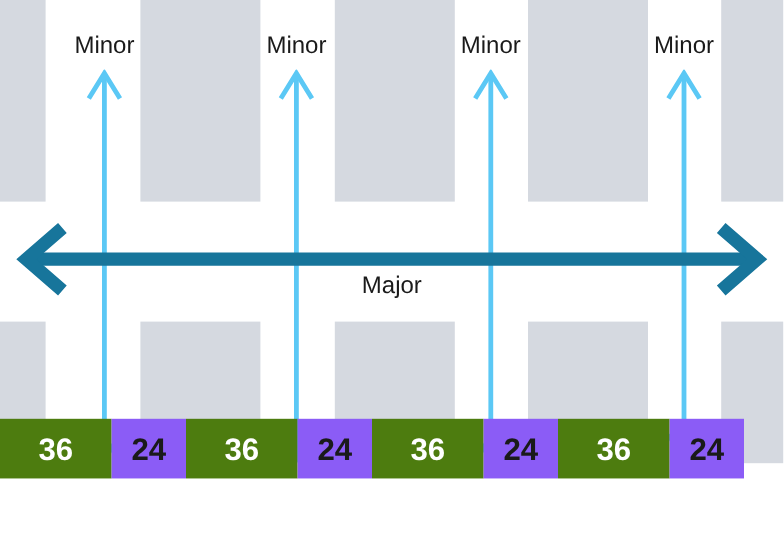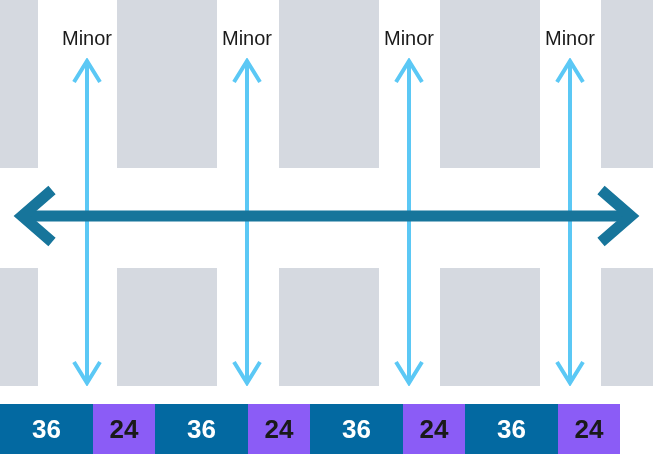--- a/index.html
+++ b/index.html
@@ -6,21 +6,21 @@
     margin: 0;
     padding: 0;
     background: #ffffff;
   }
   body {
     font-family: "Liberation Sans", sans-serif;
   }
   #diagram {
     position: relative;
     width: 653px;
-    height: 454px;
+    height: 399px;
     background: #ffffff;
     overflow: hidden;
   }
 
   
   .block {
     position: absolute;
     background: #d5d9e0;
   }
 
@@ -78,21 +78,21 @@
   .ruler-cell {
     height: 50px;
     display: flex;
     align-items: center;
     justify-content: center;
     font-size: 26px;
     font-weight: bold;
     box-sizing: border-box;
   }
   .ruler-cell.major-cell {
-    background: #0369a1;
+    background: #4d7c0f;
     color: #ffffff;
   }
   .ruler-cell.minor-cell {
     background: #8b5cf6;
     color: #1a1a1a;
   }
 </style>
 </head>
 <body>
 
@@ -148,20 +148,21 @@
         </svg>
       </div>
     </div>
 
   <svg class="major-svg" width="653" height="70" viewBox="0 0 653 70">
     <line x1="28" y1="35" x2="625" y2="35" stroke="#17759b" stroke-width="11"></line>
     <polyline points="52,9 22,35 52,61" fill="none" stroke="#17759b" stroke-width="11" stroke-linecap="butt" stroke-linejoin="miter"></polyline>
     <polyline points="601,9 631,35 601,61" fill="none" stroke="#17759b" stroke-width="11" stroke-linecap="butt" stroke-linejoin="miter"></polyline>
   </svg>
 
+  <div class="major-label">Major</div>
 
   <div class="ruler" id="ruler">
       <div class="ruler-cell major-cell" style="width: 93px;">36</div>
       <div class="ruler-cell minor-cell" style="width: 62px;">24</div>
       <div class="ruler-cell major-cell" style="width: 93px;">36</div>
       <div class="ruler-cell minor-cell" style="width: 62px;">24</div>
       <div class="ruler-cell major-cell" style="width: 93px;">36</div>
       <div class="ruler-cell minor-cell" style="width: 62px;">24</div>
       <div class="ruler-cell major-cell" style="width: 93px;">36</div>
       <div class="ruler-cell minor-cell" style="width: 62px;">24</div>

